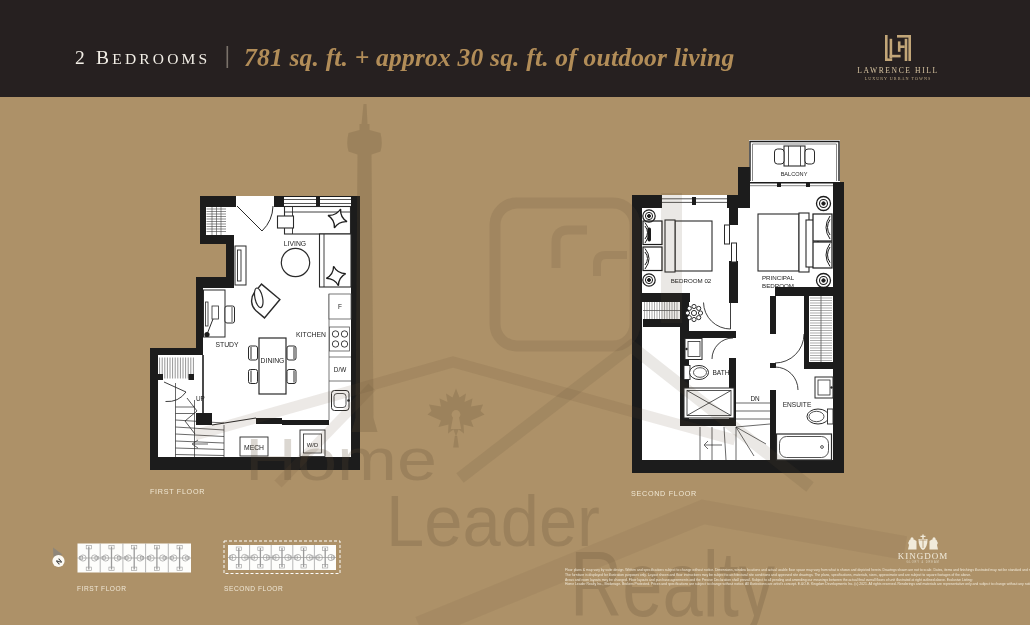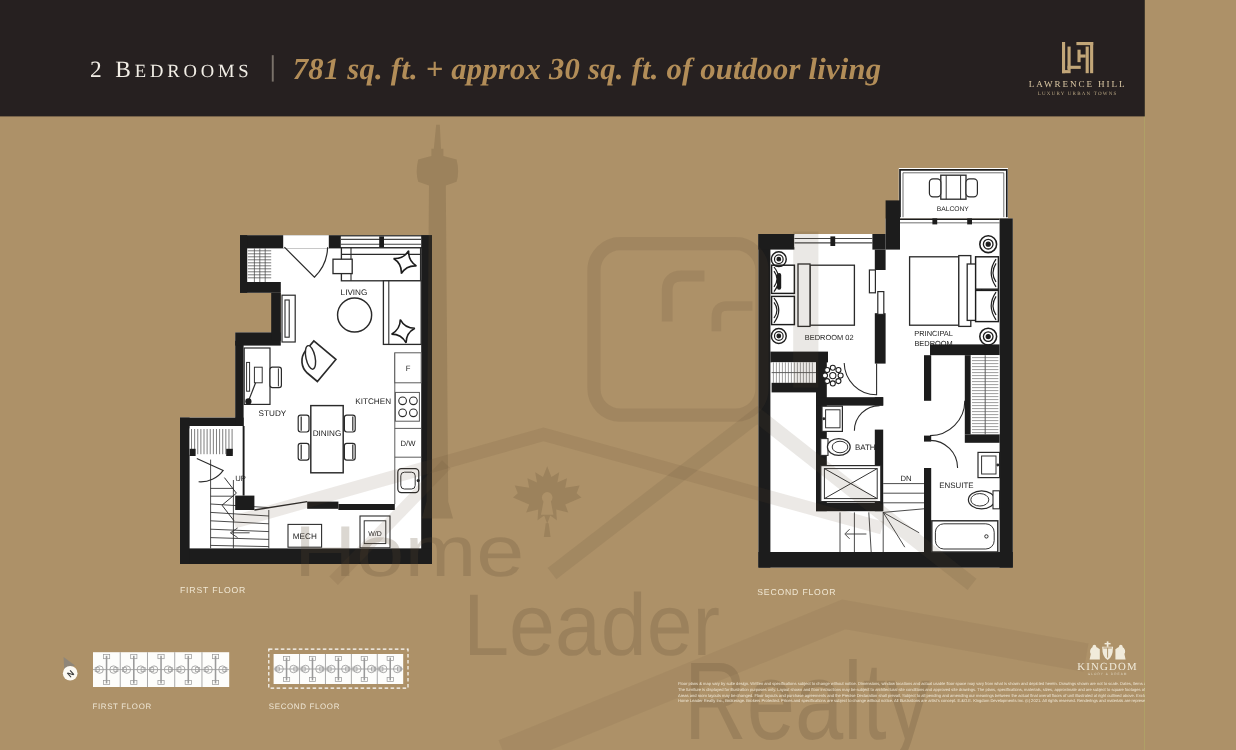--- a/index.html
+++ b/index.html
@@ -1,16 +1,16 @@
 <!DOCTYPE html>
 <html><head>
 <meta charset="utf-8">
 <style>
 html,body{margin:0;padding:0;background:#ad9168;}
-#page{position:relative;width:954px;height:625px;overflow:hidden;background:#bef264;}
+#page{position:relative;width:1030px;height:625px;overflow:hidden;background:#bef264;}
 svg{position:absolute;top:0;left:0;}
 text{font-family:"Liberation Sans",sans-serif;}
 .ser{font-family:"Liberation Serif",serif;}
 .lbl{font-family:"Liberation Sans",sans-serif;fill:#1c1c1c;}
 </style>
 </head>
 <body>
 <div id="page">
 <svg width="1030" height="625" viewBox="0 0 1030 625">
 

